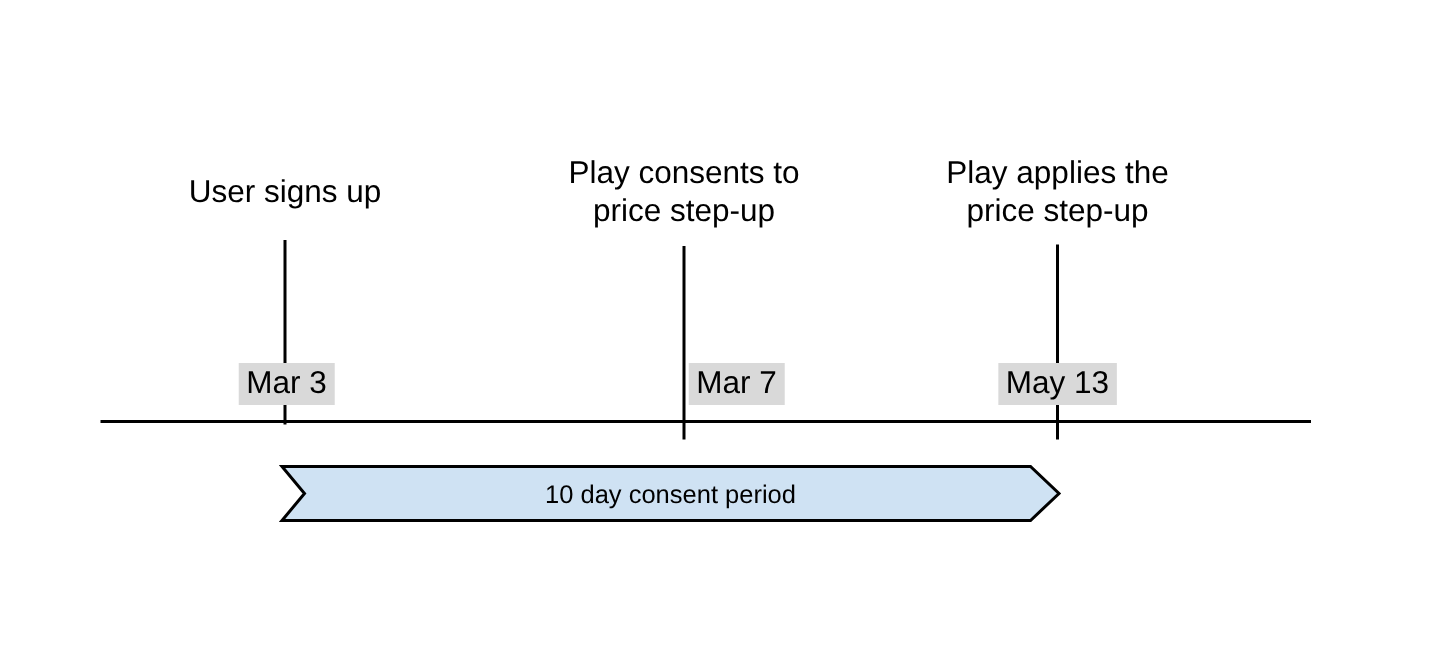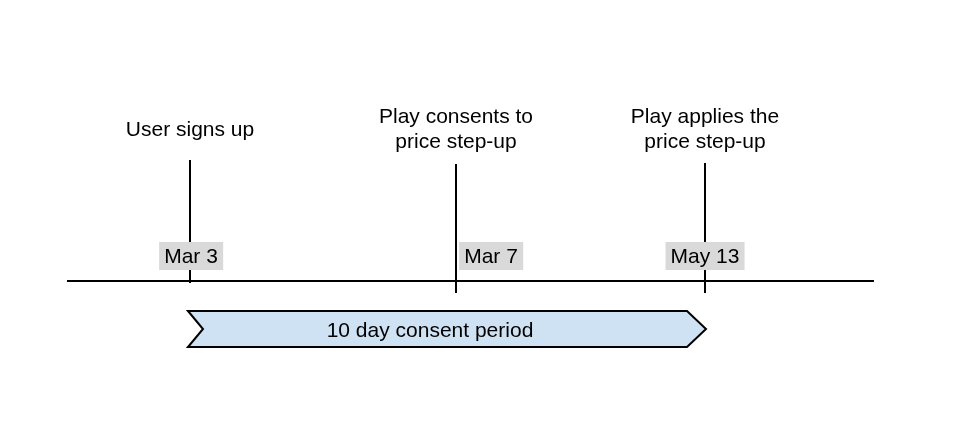--- a/index.html
+++ b/index.html
@@ -56,28 +56,28 @@
     width: 524px;
     height: 42px;
   }
   .banner-svg polygon {
     stroke: #000000;
     stroke-width: 2px;
     stroke-linejoin: miter;
   }
   .banner-label {
     position: absolute;
-    left: 171px;
+    left: 188px;
     top: 311px;
     width: 518px;
     height: 36px;
     display: flex;
     align-items: center;
     justify-content: center;
-    font-size: 21px;
+    font-size: 17px;
     line-height: 25px;
     white-space: nowrap;
   }
   
   .e1-label { left: 190px; top: 128px; }
   .e2-label { left: 456px; top: 128px; }
   .e3-label { left: 705px; top: 128px; }
   .e1-tick  { left: 190px; top: 160px; height: 123px; }
   .e2-tick  { left: 456px; top: 164px; height: 129px; }
   .e3-tick  { left: 705px; top: 163px; height: 130px; }

